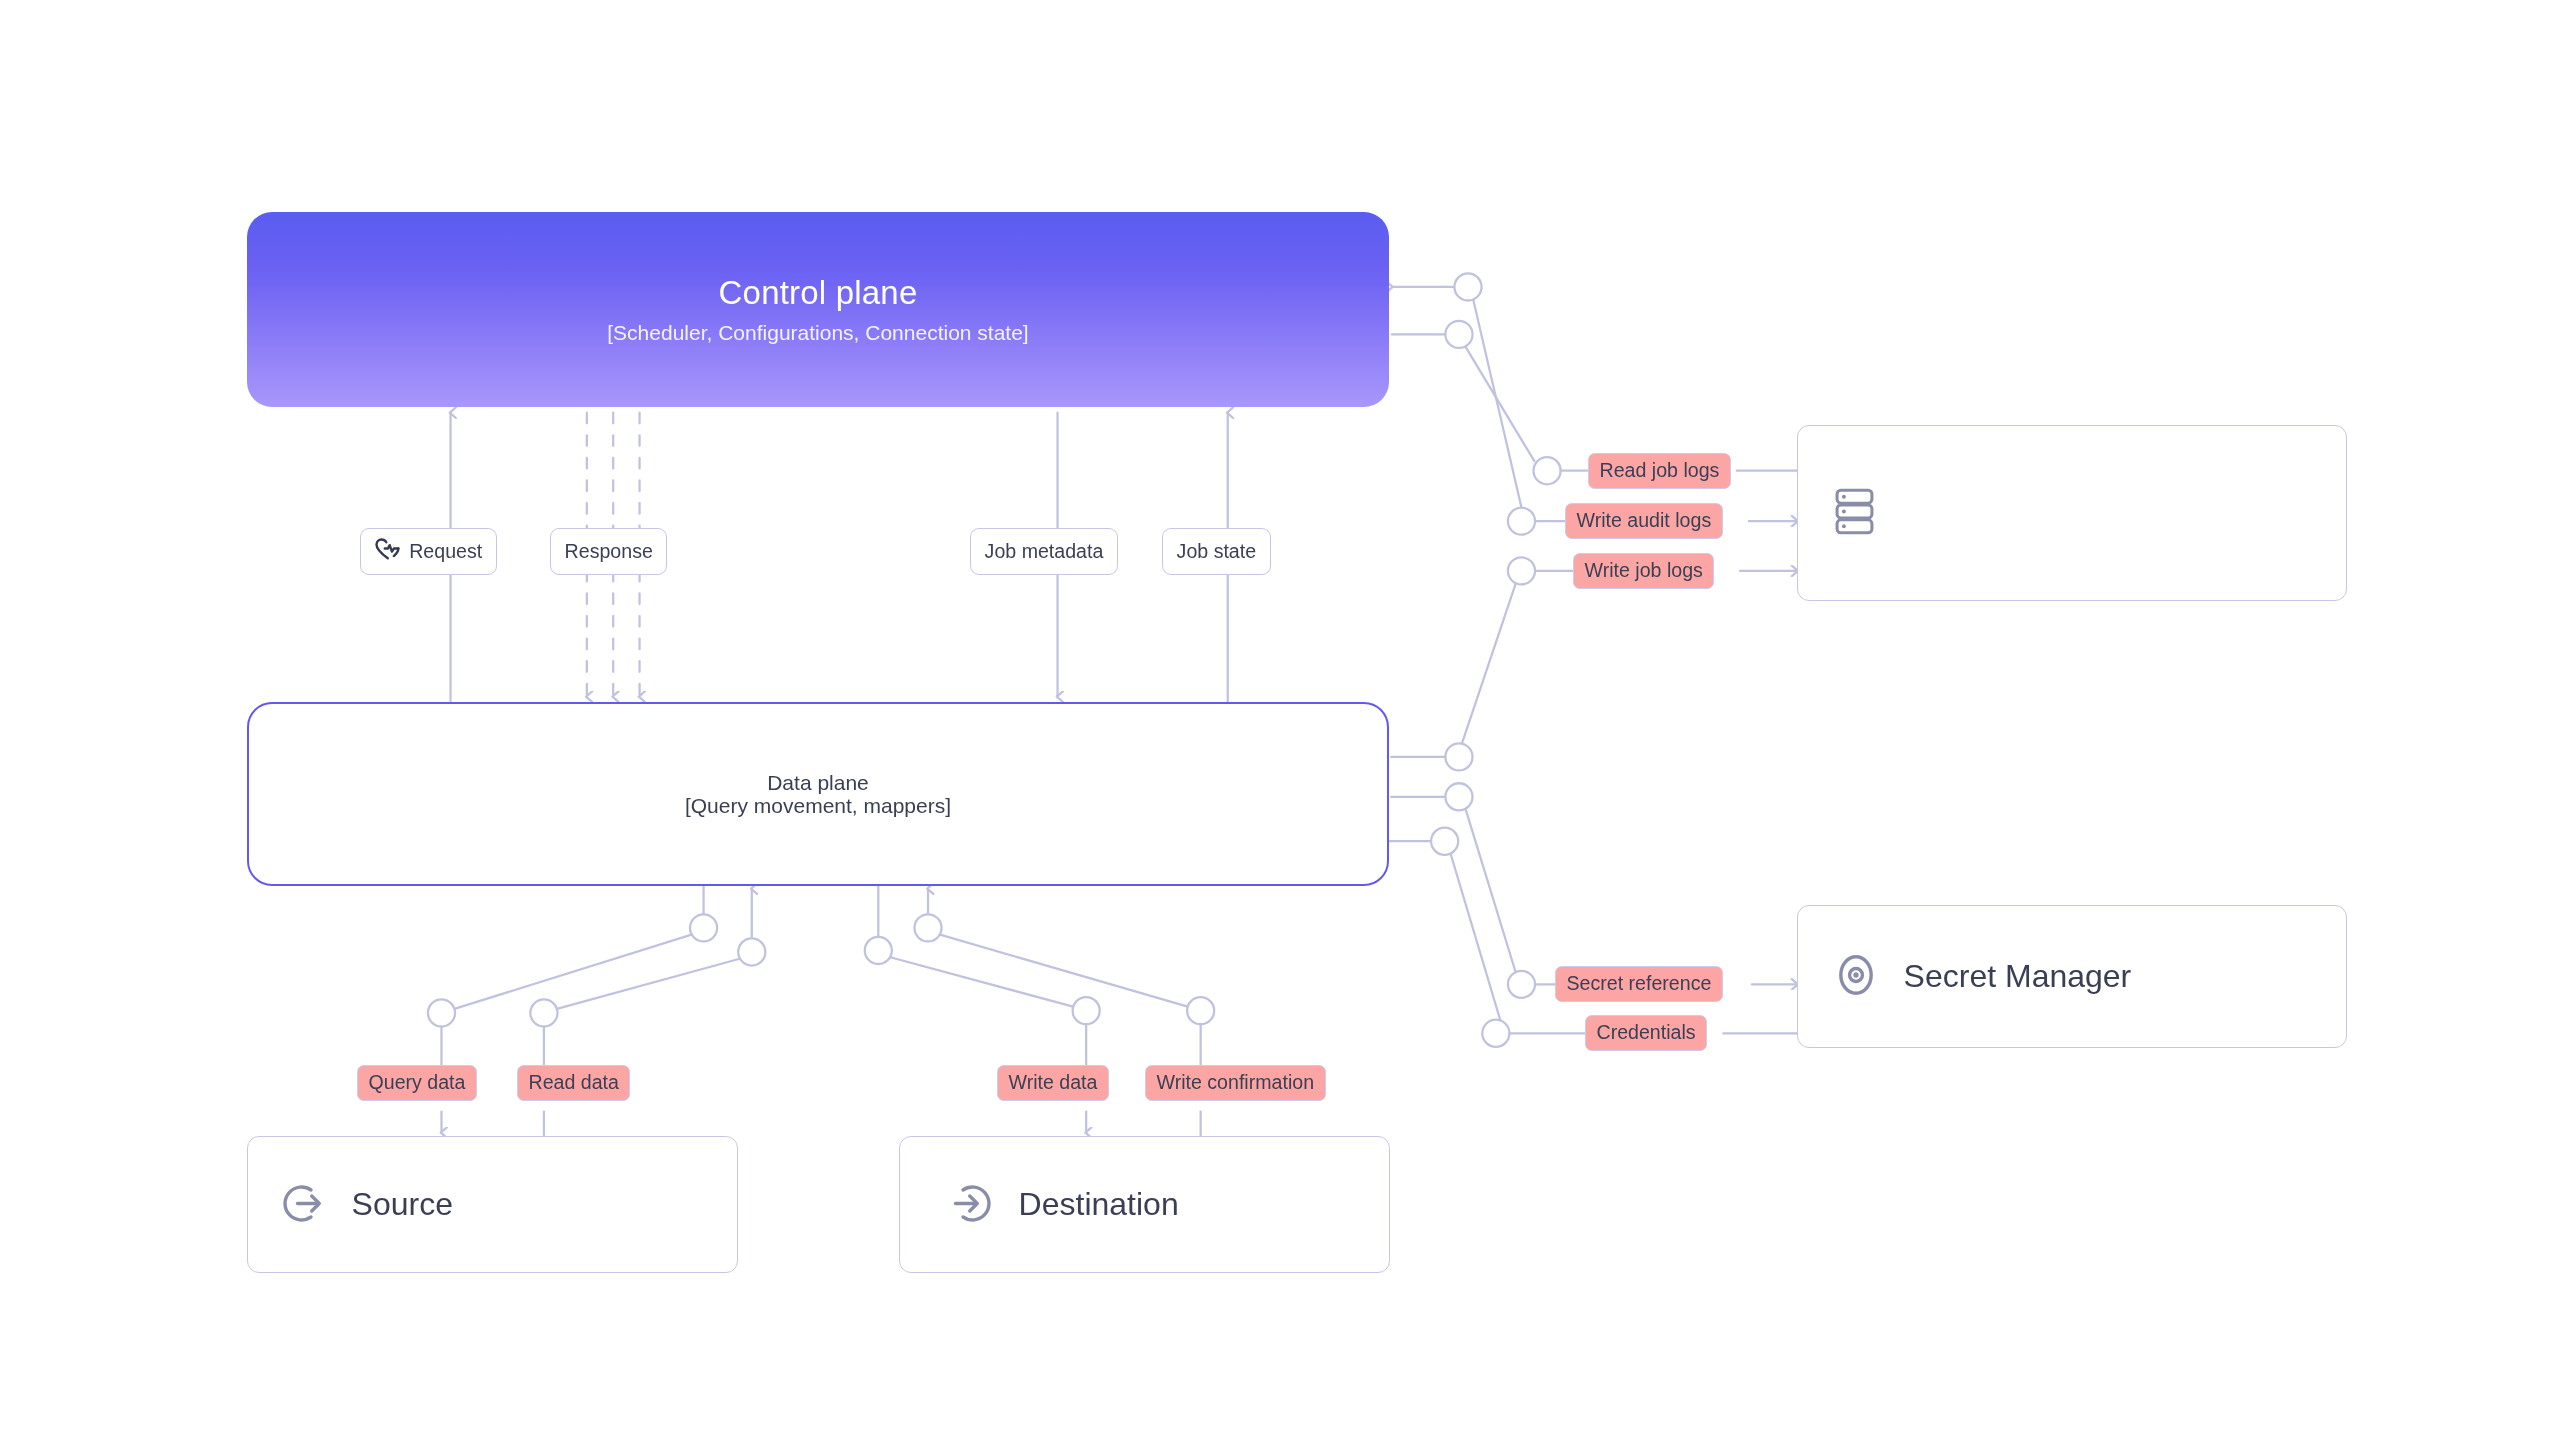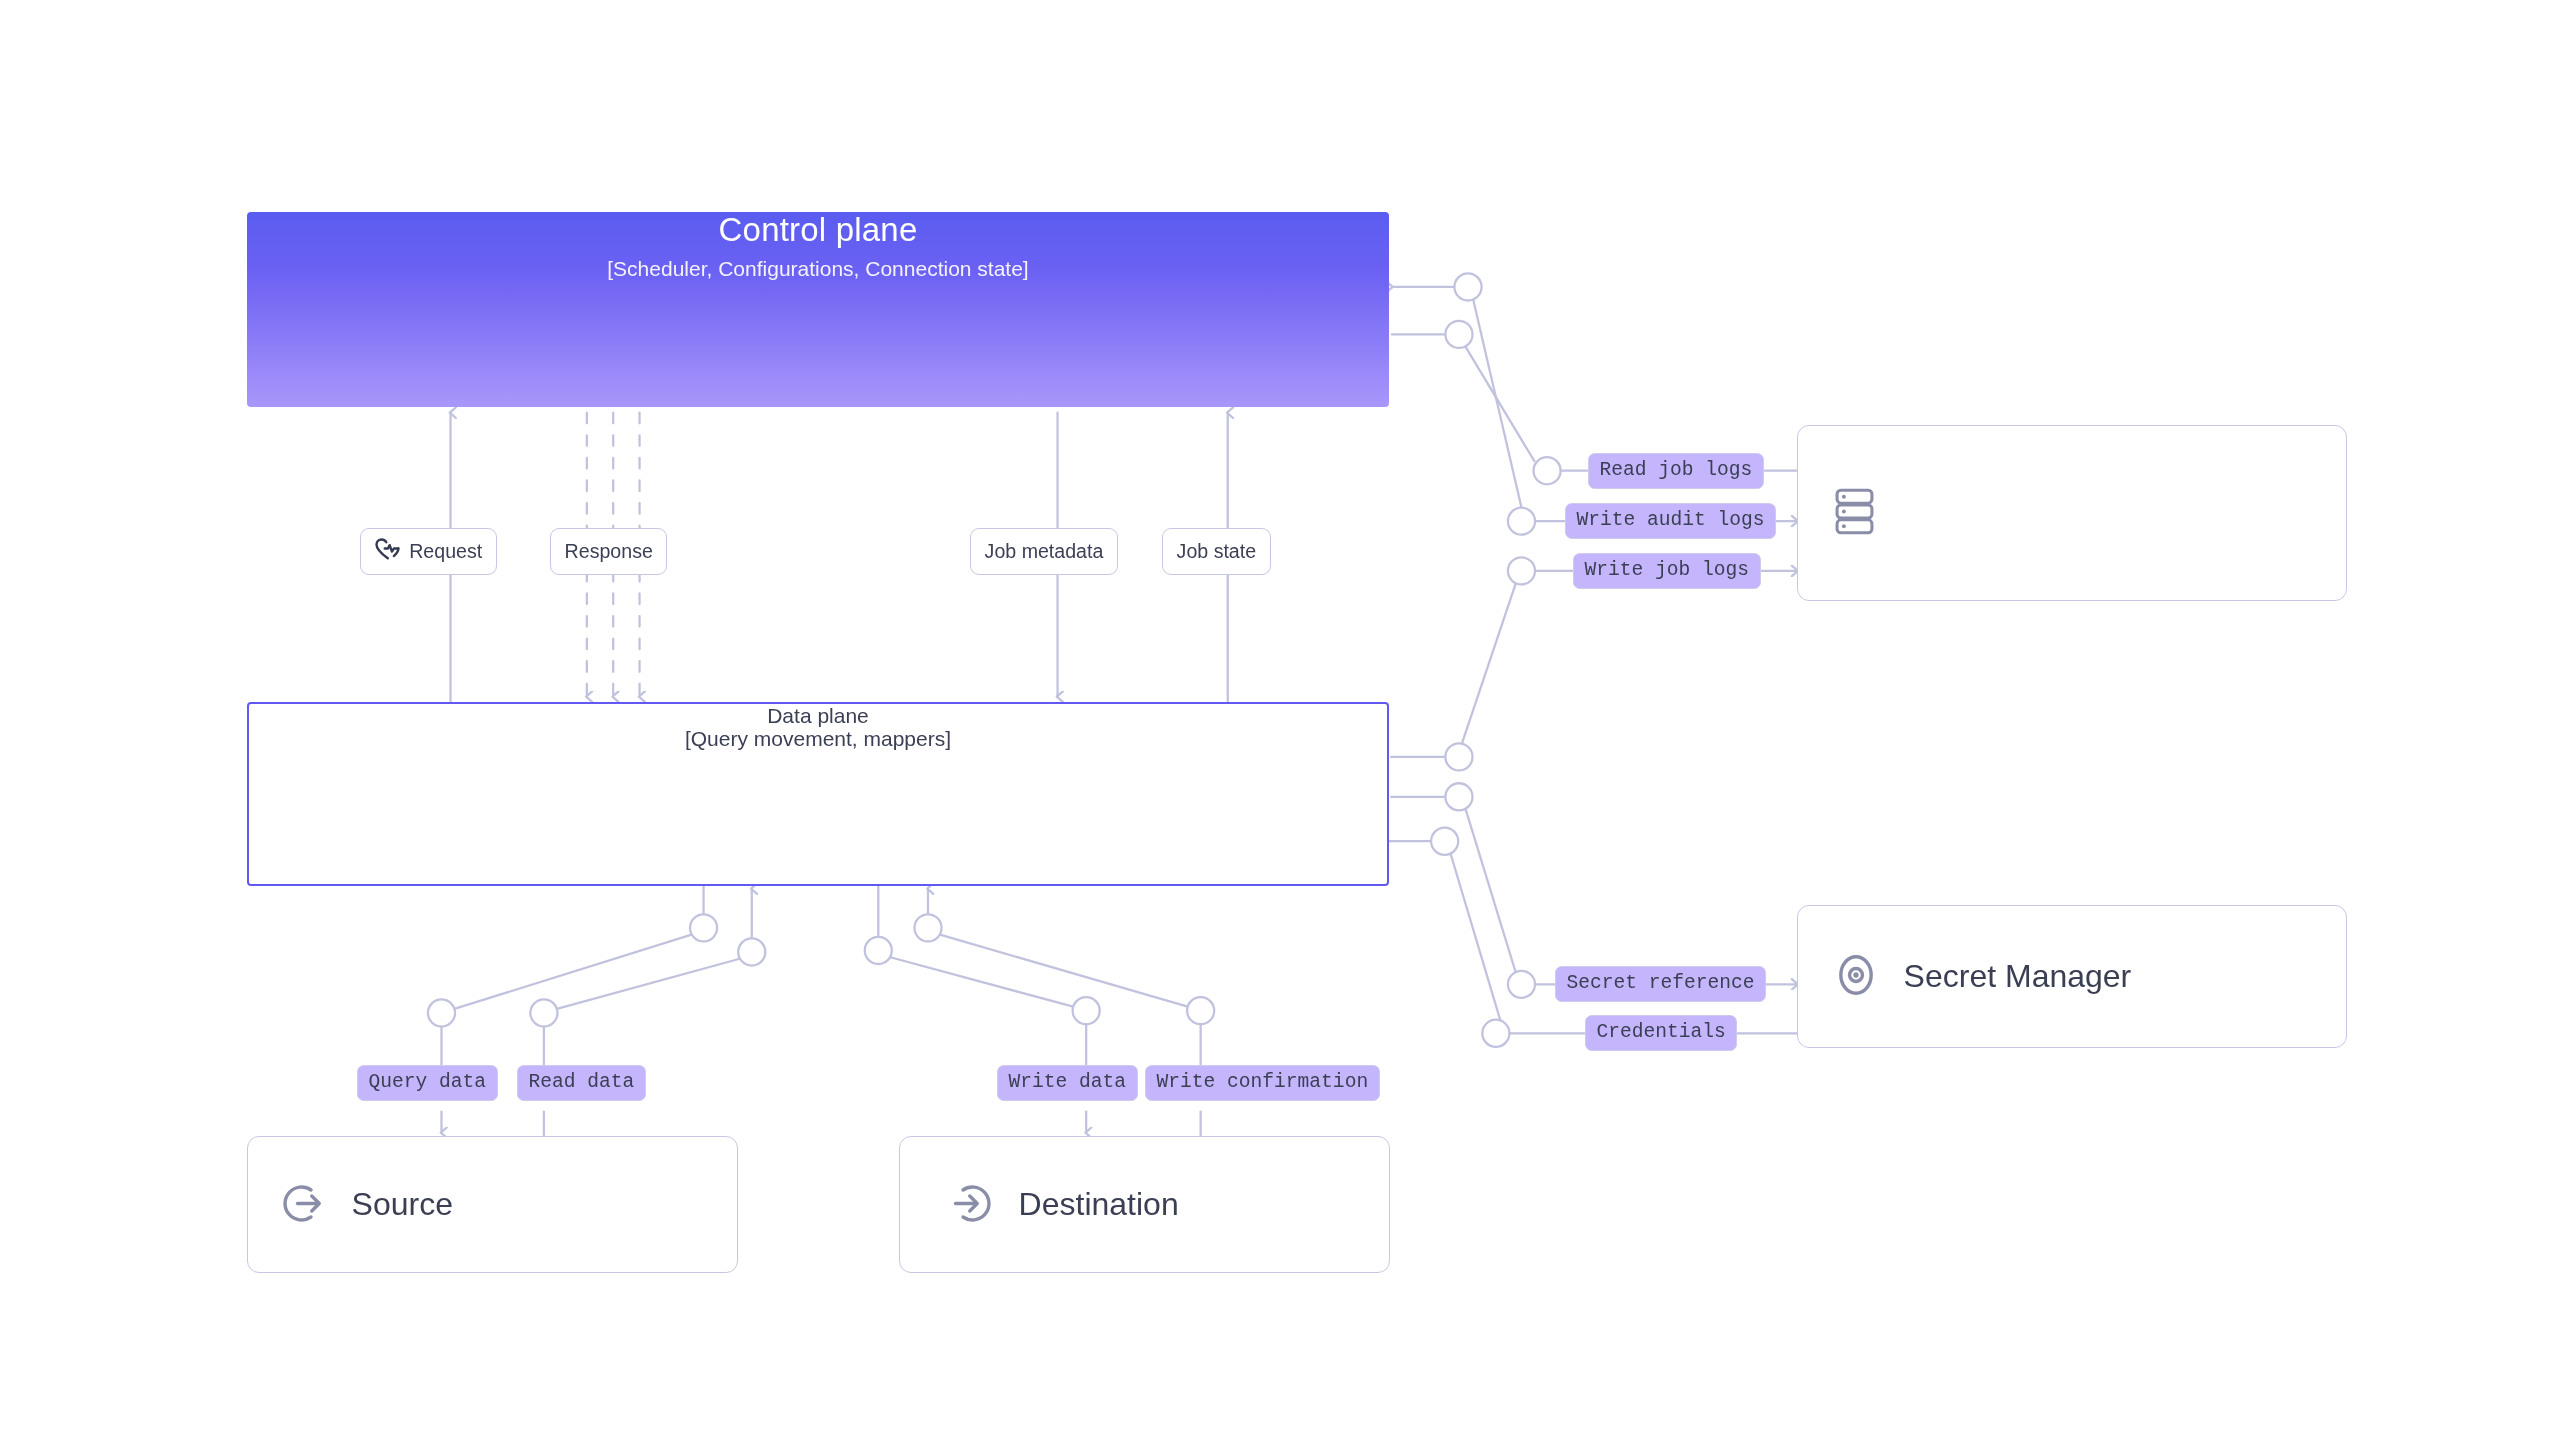--- a/index.html
+++ b/index.html
@@ -23,26 +23,26 @@
     position: absolute;
     left: 0; top: 0;
     width: 2576px;
     height: 1446px;
     overflow: visible;
   }
 
   
   .plane {
     position: absolute;
-    border-radius: 4px;
+    border-radius: 25px;
     box-sizing: border-box;
     display: flex;
     flex-direction: column;
     align-items: center;
-    justify-content: flex-start;
+    justify-content: center;
   }
   #control-plane {
     left: 247px; top: 212px;
     width: 1142px; height: 195px;
     background: linear-gradient(180deg, #5a5df0 0%, #6b61f3 30%, #8a7bf7 65%, #a997fb 100%);
     color: #ffffff;
   }
   #control-plane .plane-title {
     font-size: 33px;
     letter-spacing: 0.2px;
@@ -125,26 +125,25 @@
     line-height: 1;
   }
   .edge-label.plain {
     background: #ffffff;
     border: 1.5px solid #c6c8e3;
     padding: 0 13.6px;
     height: 47px;
     border-radius: 9px;
   }
   .edge-label.chip {
-    background: #c4b5fd;
+    background: #fca5a5;
     border: 1.5px solid #cfcceb;
     padding: 0 10.5px;
     height: 36px;
     border-radius: 6.8px;
-    font-family: Liberation Mono, monospace;
   }
   .edge-label .lbl-icon { display: block; flex: 0 0 auto; }
 </style>
 </head>
 <body>
 
 <div id="stage">
 
   <svg class="wires" viewBox="0 0 3420 1920" xmlns="http://www.w3.org/2000/svg">
     <defs>

